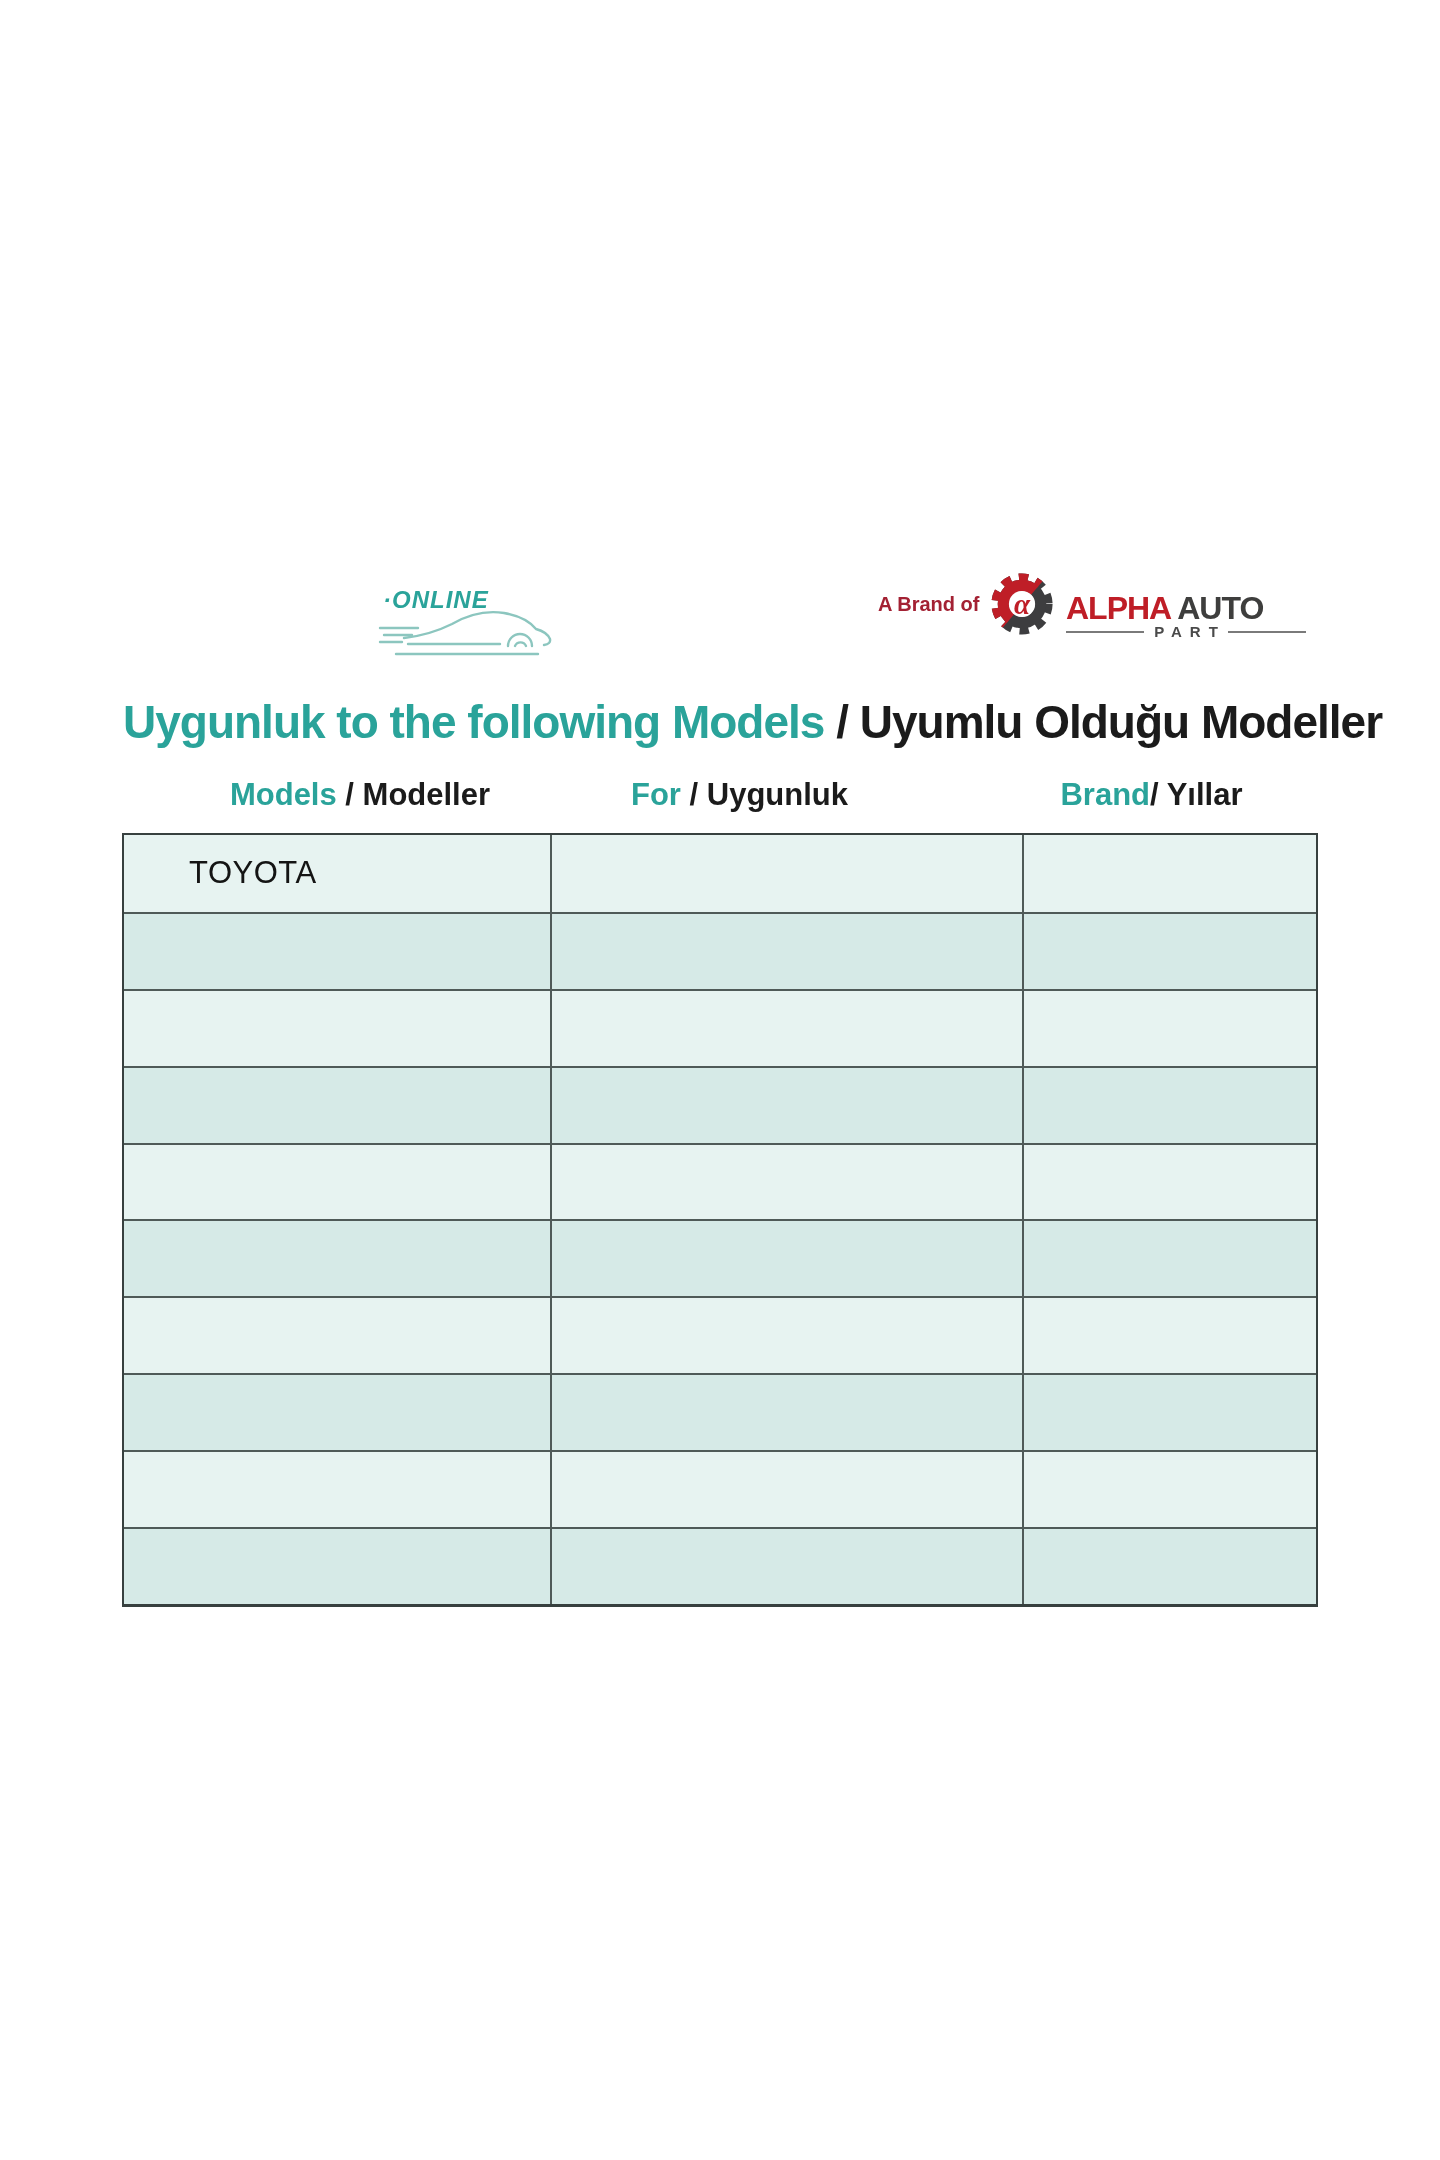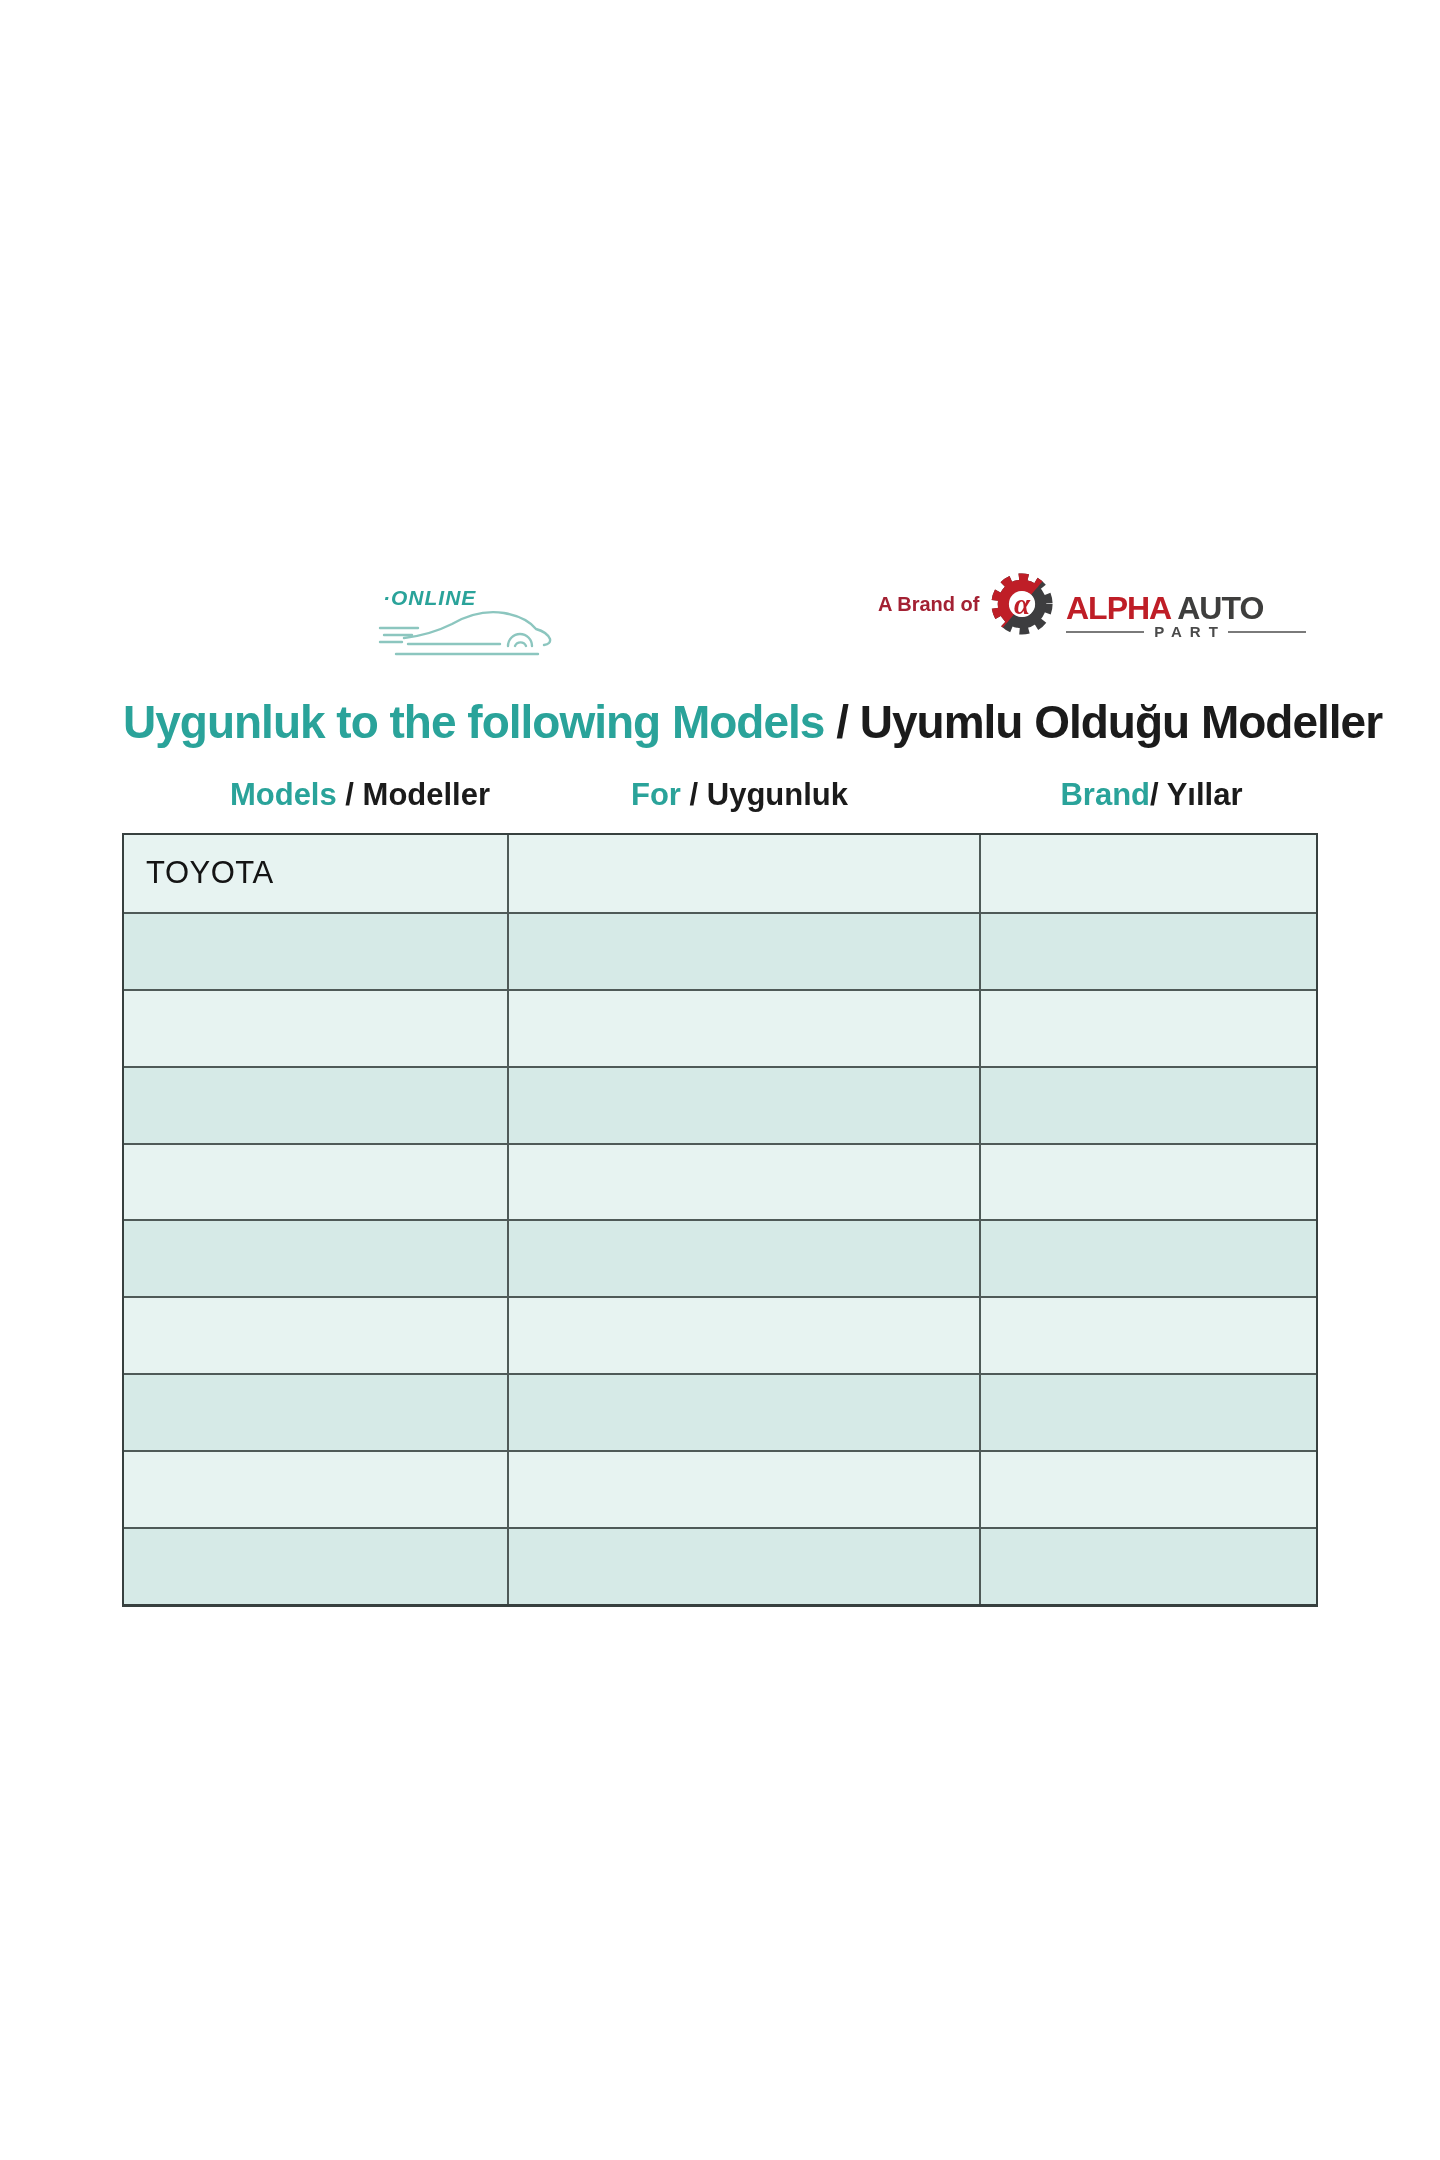--- a/index.html
+++ b/index.html
@@ -10,21 +10,21 @@
   *{margin:0;padding:0;box-sizing:border-box;}
   html,body{background:#ffffff;}
   body{font-family:"Liberation Sans", sans-serif;}
   #canvas{position:relative;width:1440px;height:2160px;background:#ffffff;overflow:hidden;}
 
   
   .logo{position:absolute;left:130px;top:580px;width:460px;height:100px;}
   .wordmark{font-size:60px;font-weight:700;letter-spacing:-1px;line-height:1;white-space:nowrap;}
   .wordmark .w1{color:var(--teal);}
   .wordmark .w2{color:var(--dark);}
-  .online{position:absolute;left:253px;top:6px;font-size:21px;font-weight:700;font-style:italic;
+  .online{position:absolute;left:253px;top:6px;font-size:24px;font-weight:700;font-style:italic;
           color:var(--teal);letter-spacing:1px;white-space:nowrap;}
   .car{position:absolute;left:248px;top:22px;}
 
   
   .brand{position:absolute;left:878px;top:570px;width:445px;height:85px;}
   .brand-of{position:absolute;left:0;top:23px;font-size:20px;font-weight:700;
             color:var(--red2);white-space:nowrap;}
   .gear{position:absolute;left:110px;top:0;}
   .brand-name{position:absolute;left:188px;top:22px;font-size:32px;font-weight:700;
               letter-spacing:-1px;line-height:1;white-space:nowrap;}
@@ -52,21 +52,21 @@
   .col-h.h2{width:476px;}
   .col-h.h3{width:333px;}
 
   
   .grid-table{position:absolute;left:122px;top:833px;width:1196px;
               border:2px solid var(--border);border-bottom-width:3px;background:var(--row-light);}
   .t-row{display:flex;height:76.9px;background:var(--row-light);}
   .t-row + .t-row{border-top:2px solid var(--line);}
   .t-row.alt{background:var(--row-dark);}
   .t-cell{display:flex;align-items:center;font-size:31px;color:#141414;letter-spacing:0.5px;}
-  .t-cell.c1{width:385px;border-right:2px solid var(--line);padding-left:22px;}
+  .t-cell.c1{width:385px;border-right:2px solid var(--line);padding-left:22px;margin-left:43px;}
   .t-cell.c2{width:472px;border-right:2px solid var(--line);justify-content:center;}
   .t-cell.c3{flex:1;justify-content:center;}
 </style>
 </head>
 <body>
 
 <div id="canvas">
 
   <div class="logo">
     <div class="online">·ONLINE</div>

